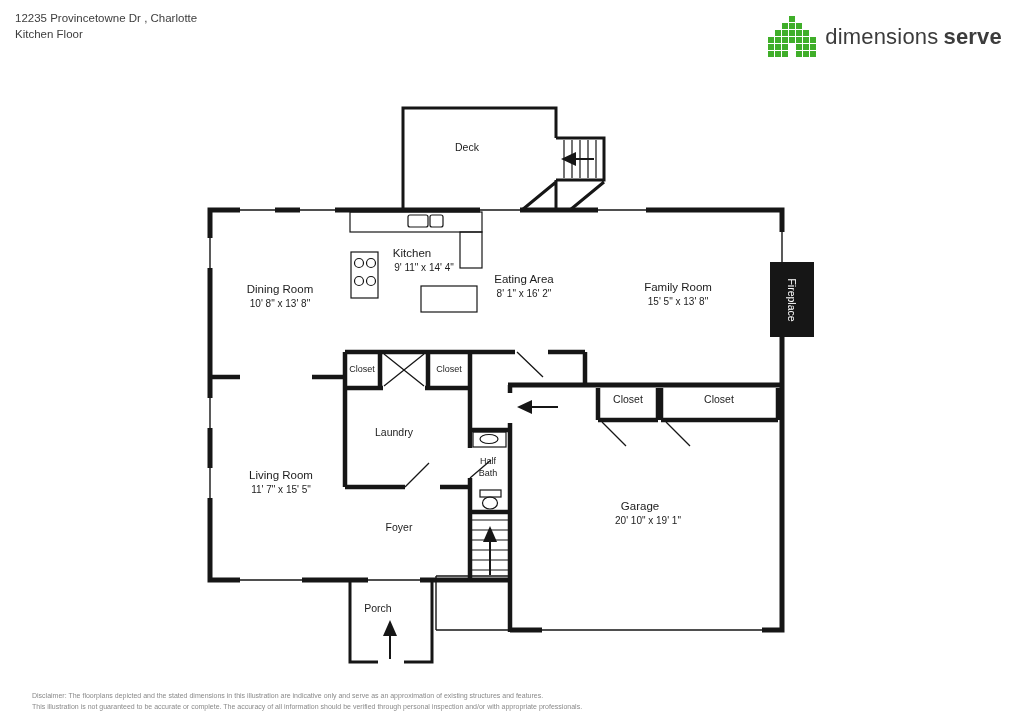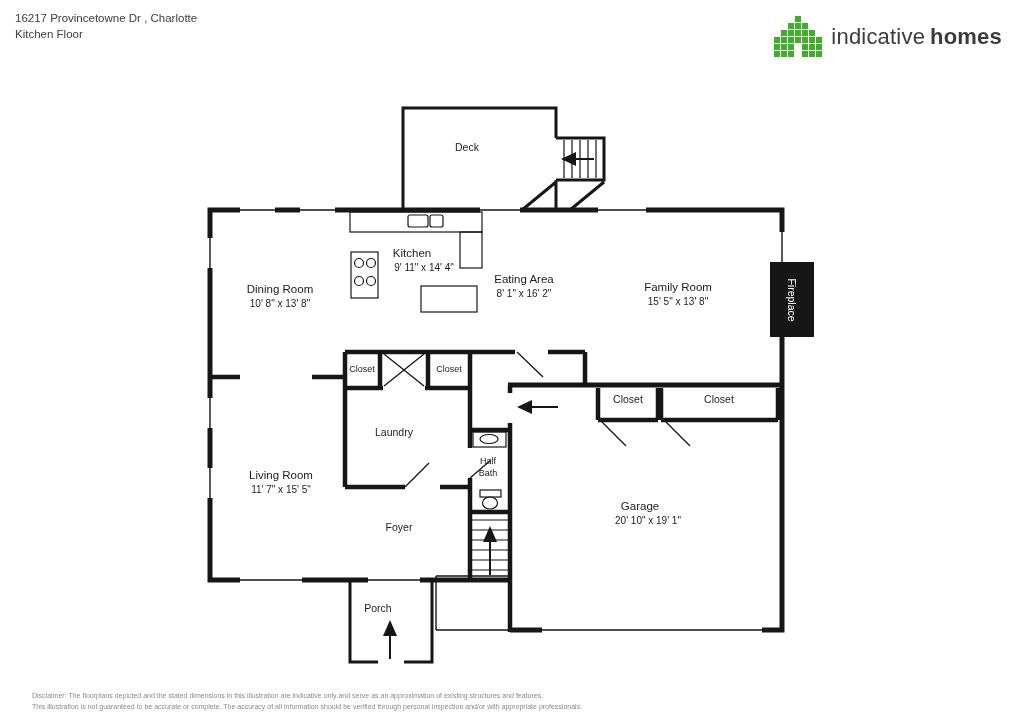--- a/index.html
+++ b/index.html
@@ -19,21 +19,21 @@
   .lbl-lg{font-size:11.5px;}
   .lbl-sm{font-size:9px;}
   .dim{font-size:10px;}
   .fp-text{font-size:10.5px;fill:#ffffff;}
   .footer{position:absolute;left:32px;bottom:12px;color:#8a8a8a;font-size:7px;line-height:11px;}
 </style>
 </head>
 <body>
 
 <div class="header">
-  <div>16217 Provincetowne Dr , Charlotte</div>
+  <div>12235 Provincetowne Dr , Charlotte</div>
   <div>Kitchen Floor</div>
 </div>
 
 <div class="logo">
   <svg width="48" height="41" viewBox="0 0 48 41">
     <g fill="#3FAE29">
       <rect x="21" y="0" width="6" height="6"></rect>
       <rect x="14" y="7" width="6" height="6"></rect>
         <rect x="21" y="7" width="6" height="6"></rect>
         <rect x="28" y="7" width="6" height="6"></rect>
@@ -56,21 +56,21 @@
         <rect x="35" y="28" width="6" height="6"></rect>
         <rect x="42" y="28" width="6" height="6"></rect>
       <rect x="0" y="35" width="6" height="6"></rect>
         <rect x="7" y="35" width="6" height="6"></rect>
         <rect x="14" y="35" width="6" height="6"></rect>
         <rect x="28" y="35" width="6" height="6"></rect>
         <rect x="35" y="35" width="6" height="6"></rect>
         <rect x="42" y="35" width="6" height="6"></rect>
     </g>
   </svg>
-  <div class="logo-text"><span class="w1">indicative</span><span class="w2">homes</span></div>
+  <div class="logo-text"><span class="w1">dimensions</span><span class="w2">serve</span></div>
 </div>
 
 <svg class="plan" width="1024" height="724" viewBox="0 0 1024 724">
 
   <g stroke="#161616" stroke-width="5" fill="none">
     <path d="M210,210 H240 M275,210 H300 M335,210 H480 M520,210 H598 M646,210 H784
              M210,207.5 V238 M210,268 V398 M210,428 V468 M210,498 V582.5
              M782,207.5 V232 M782,266 V632.5
              M210,580 H240 M302,580 H368 M420,580 H512
              M510,630 H542 M762,630 H784

